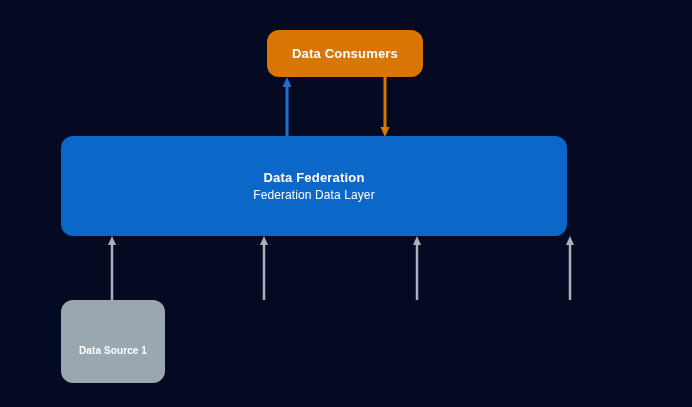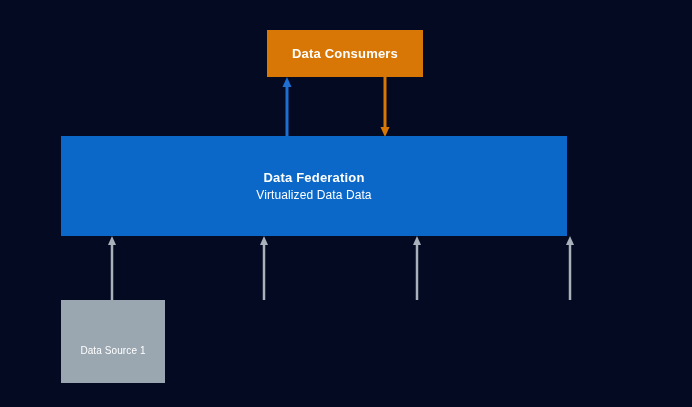--- a/index.html
+++ b/index.html
@@ -21,20 +21,21 @@
 
   
   .box {
     position: absolute;
     box-sizing: border-box;
     display: flex;
     flex-direction: column;
     align-items: center;
     justify-content: center;
     color: #ffffff;
+    border-radius: 12px;
   }
 
   
   #consumers-box {
     left: 267px;
     top: 30px;
     width: 156px;
     height: 47px;
     background: #d97706;
   }
@@ -65,21 +66,21 @@
   }
 
   
   .source-box {
     top: 300px;
     width: 104px;
     height: 83px;
   }
   .source-box .title {
     font-size: 10px;
-    font-weight: normal;
+    font-weight: bold;
     letter-spacing: .1px;
     margin-top: 17px;
   }
 
   
   .arrow {
     position: absolute;
   }
   .arrow svg {
     display: block;
@@ -103,21 +104,21 @@
 
   <div class="arrow" id="arrow-down-orange" style="left:379px; top:77px;">
     <svg width="12" height="60" viewBox="0 0 12 60">
       <line x1="6" y1="0" x2="6" y2="52" stroke="#d97706" stroke-width="3"></line>
       <polygon points="6,60 1.5,50 10.5,50" fill="#d97706"></polygon>
     </svg>
   </div>
 
   <div class="box" id="federation-box">
     <span class="title">Data Federation</span>
-    <span class="subtitle">Virtualized Data Data</span>
+    <span class="subtitle">Federation Data Layer</span>
   </div>
 
   <div class="arrow" style="left:107px; top:236px;">
     <svg width="10" height="64" viewBox="0 0 10 64">
       <line x1="5" y1="64" x2="5" y2="7" stroke="#a9b2bb" stroke-width="2.5"></line>
       <polygon points="5,0 1,9 9,9" fill="#a9b2bb"></polygon>
     </svg>
   </div>
 
   <div class="arrow" style="left:259px; top:236px;">

